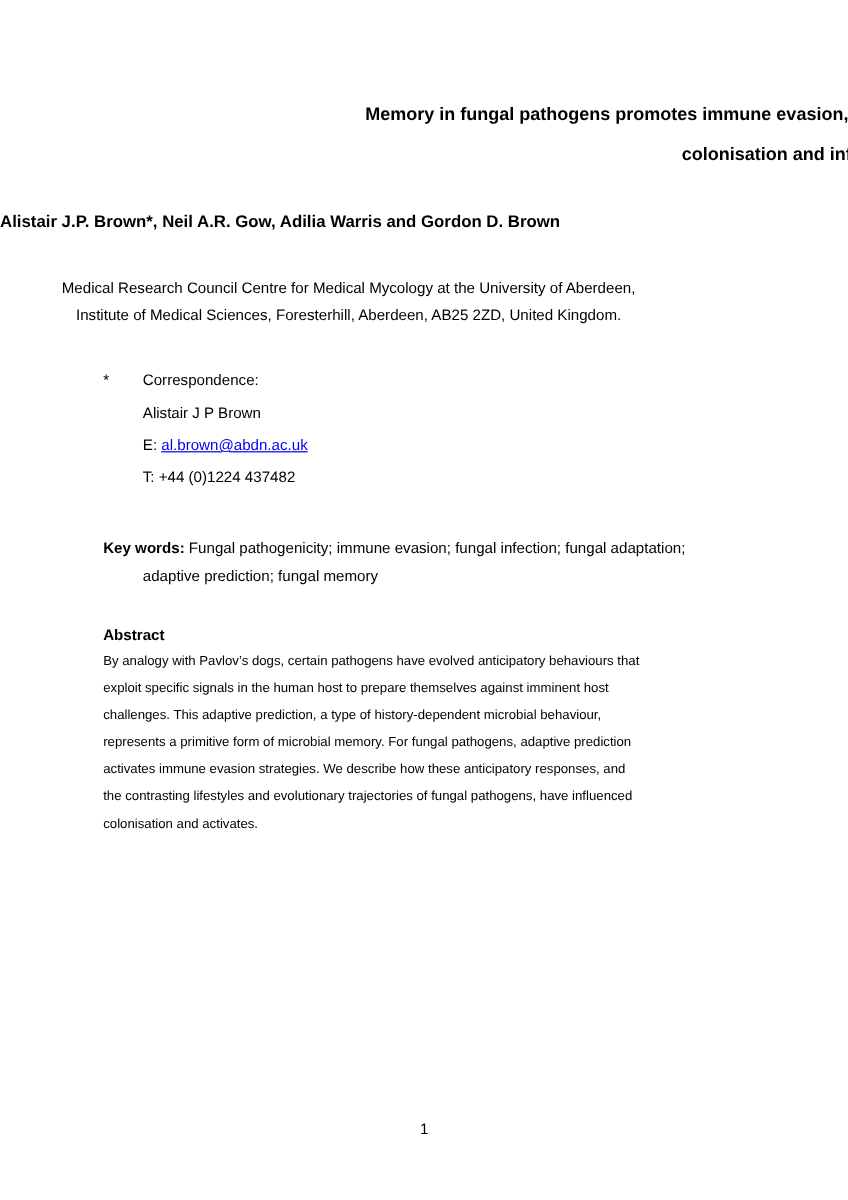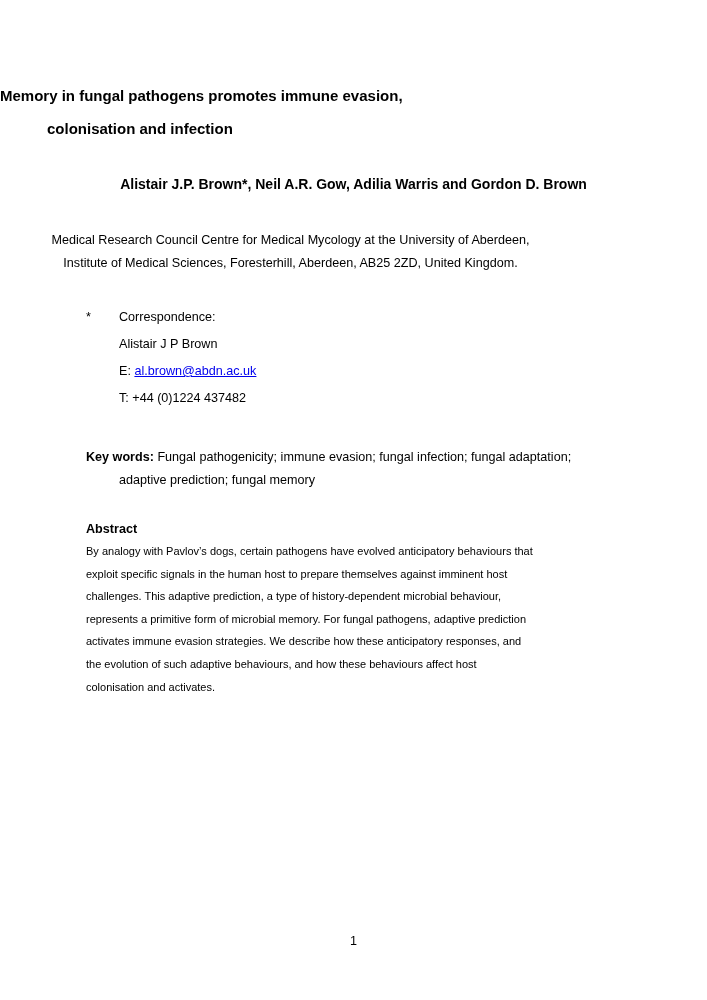--- a/index.html
+++ b/index.html
@@ -2,25 +2,25 @@
 <html><head>
 <meta charset="utf-8">
 <style>
   html, body { margin:0; padding:0; background:#ffffff; }
   body {
     width:707px; height:1000px; position:relative; overflow:hidden;
     font-family:"Liberation Sans", sans-serif; color:#000;
   }
   .abs { position:absolute; }
   .title {
-    left:0; width:707px; text-align:left;
+    left:0; width:707px; text-align:right;
     font-weight:bold; font-size:15px;
   }
   .authors {
-    left:0; width:707px; text-align:center;
+    left:0; width:707px; 
     font-weight:bold; font-size:14px;
   }
   .affil {
     left:0; width:581px; text-align:center; font-size:12.6px;
   }
   .corr { font-size:12.6px; }
   .star { left:86px; top:310px; font-size:12.6px; }
   .corrline { left:119px; }
   a.email { color:#0000ee; text-decoration:underline; }
   .keywords {
@@ -59,17 +59,17 @@
   <span class="kw-indent">adaptive prediction; fungal memory</span>
 </div>
 
 <div class="abs abs-heading">Abstract</div>
 <div class="abs abs-body">
   <span>By analogy with Pavlov’s dogs, certain pathogens have evolved anticipatory behaviours that</span>
   <span>exploit specific signals in the human host to prepare themselves against imminent host</span>
   <span>challenges.  This adaptive prediction, a type of history-dependent microbial behaviour,</span>
   <span>represents a primitive form of microbial memory.  For fungal pathogens, adaptive prediction</span>
   <span>activates immune evasion strategies.  We describe how these anticipatory responses, and</span>
-  <span>the evolution of such adaptive behaviours, and how these behaviours affect host</span>
+  <span>the contrasting lifestyles and evolutionary trajectories of fungal pathogens, have influenced</span>
   <span>colonisation and activates.</span>
 </div>
 
 <div class="abs pagenum">1</div>
 
 </body></html>

